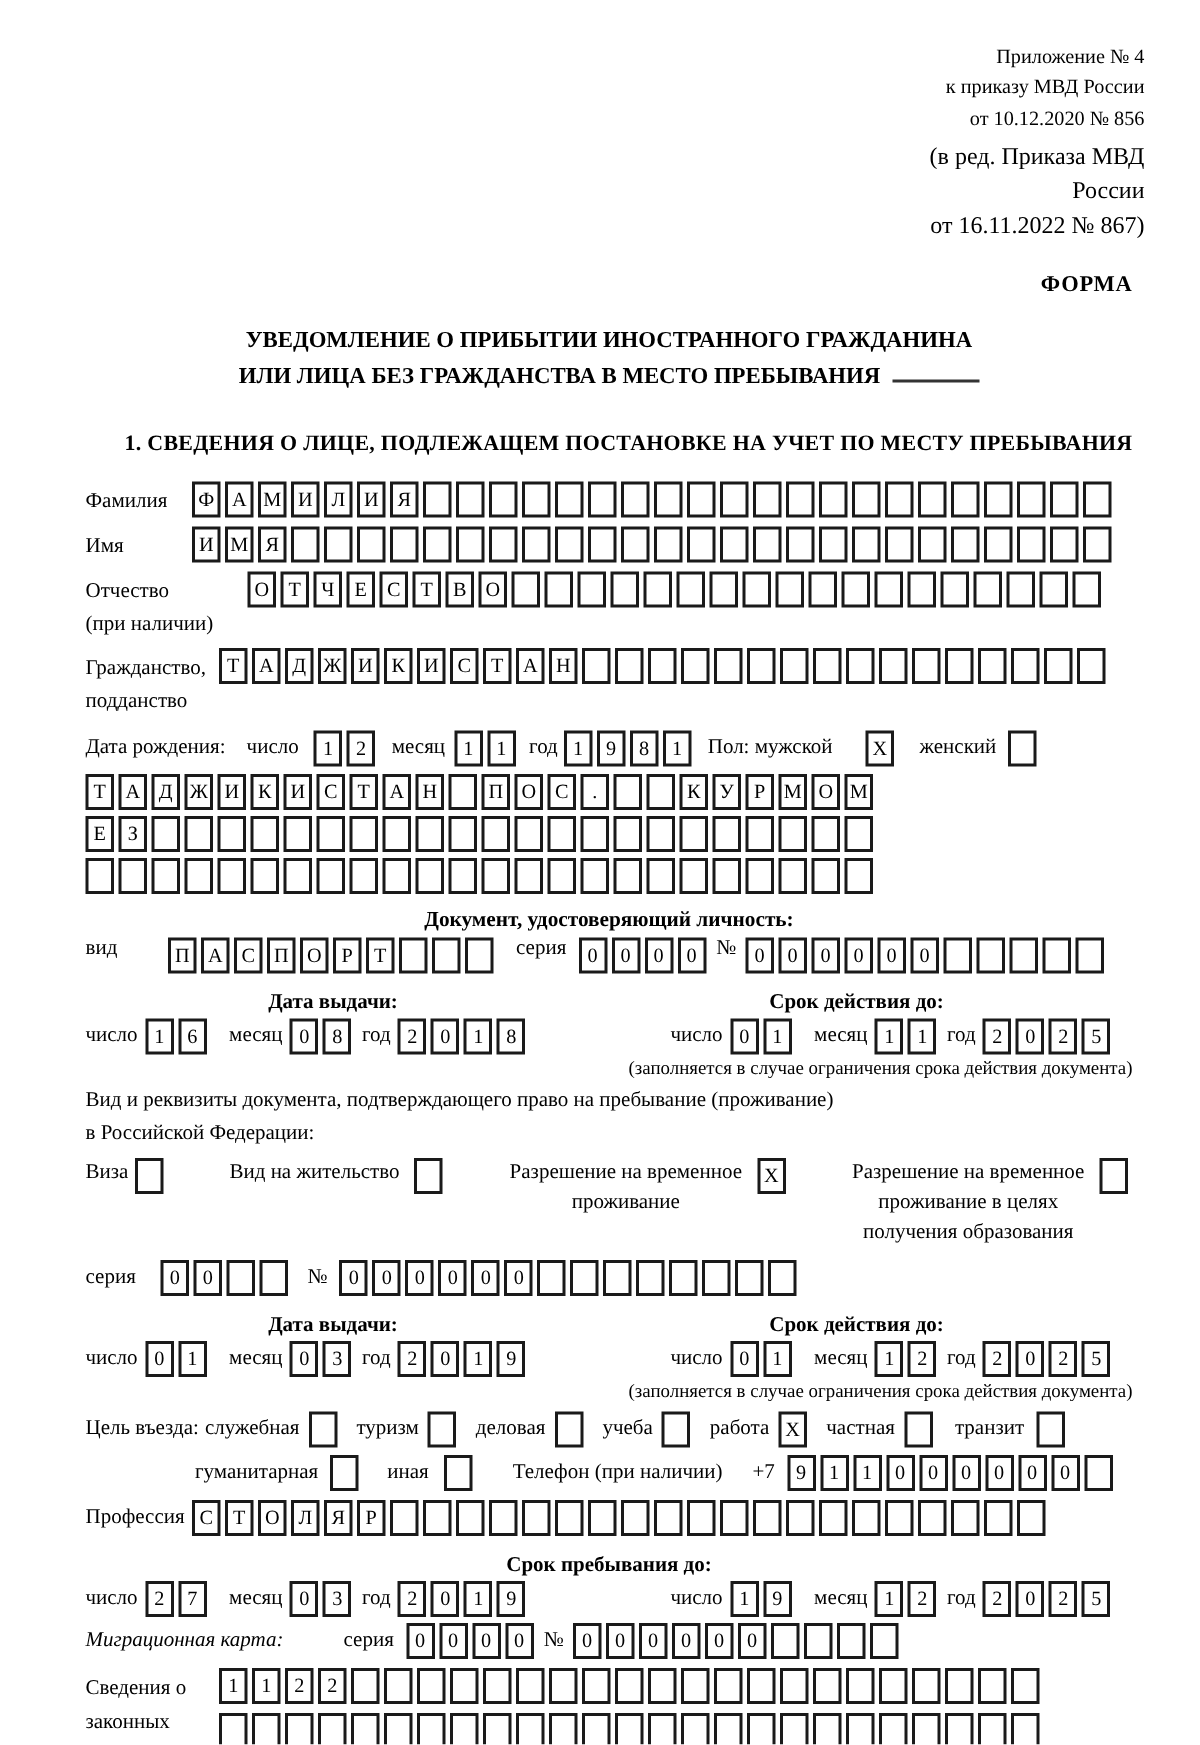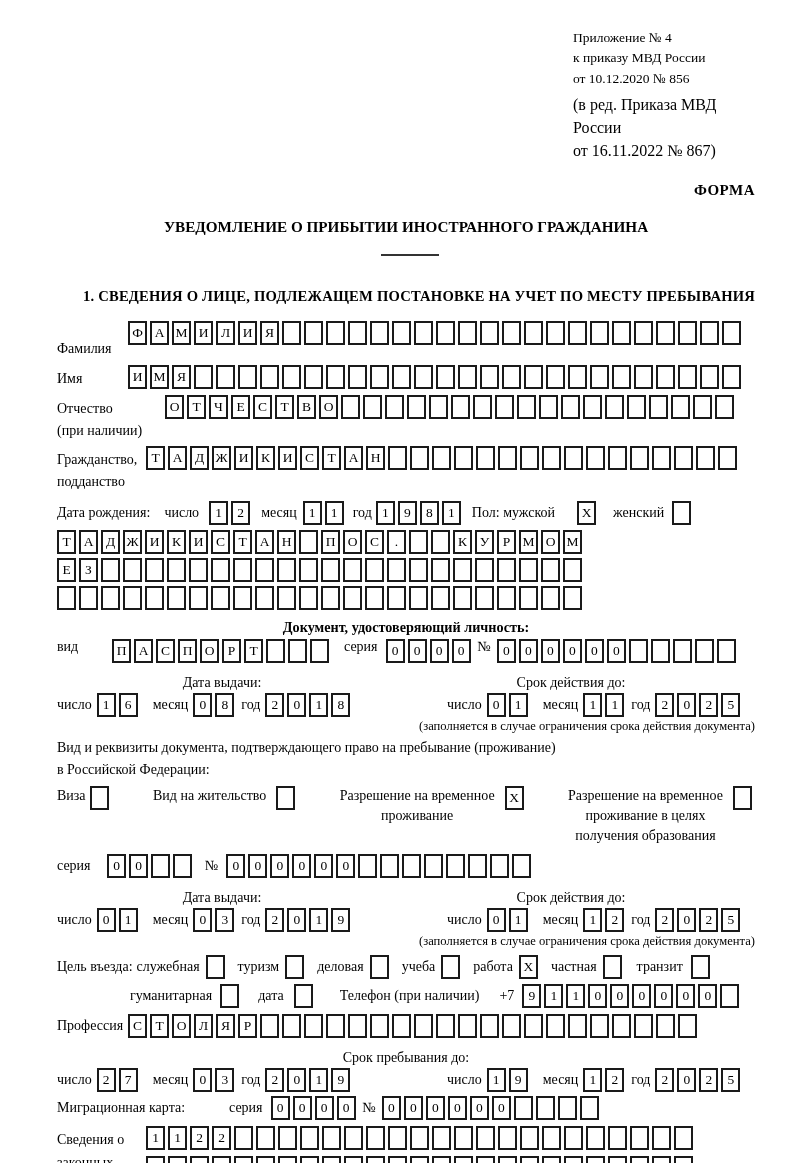--- a/index.html
+++ b/index.html
@@ -13,31 +13,31 @@
   
   .bx {
     width:19px; height:24px; border:2px solid #1a1a1a; margin-right:3px;
     display:inline-flex; align-items:center; justify-content:center;
     font-size:13.5px; flex:0 0 auto; background:#fff;
   }
   .boxrow { display:flex; flex-wrap:nowrap; align-items:center; }
   .row { display:flex; align-items:flex-start; margin-bottom:5px; }
   .lbl { font-size:14px; }
   .lblcol { flex:0 0 auto; padding-top:3px; line-height:1.55; }
-  .annex { width:190px; margin-left:auto; margin-right:-8px; font-size:13.5px; line-height:1.5; }
+  .annex { width:190px; margin-left:auto; margin-right:-8px; font-size:13.5px; line-height:1.5;text-align:right; }
   .annex .small { font-size:16px; line-height:1.45; margin-top:4px; }
   .forma { text-align:right; font-weight:bold; font-size:15px; letter-spacing:.5px; margin:20px 0 0 0; padding-right:0; }
   .title { text-align:center; font-weight:bold; font-size:15.2px; line-height:1.55; margin-top:16px; }
   .title .uline { display:inline-block; width:58px; border-bottom:2px solid #333; height:1em; margin-left:8px; }
   .sec-heading { font-weight:bold; font-size:14.6px; text-align:right; margin-top:26px; margin-bottom:16px; letter-spacing:.2px; }
   .doc-heading { font-weight:bold; font-size:14.2px; text-align:center; margin:4px 0 3px 0; }
   .dgrp { display:flex; align-items:center; }
   .dgrp .lbl { margin-right:5px; }
   .dgrp .gap { width:12px; }
-  .hdr2 { display:flex; margin-bottom:2px; margin-top:12px; }
+  .hdr2 { display:flex; margin-bottom:2px; margin-top:12px;font-weight:bold; }
   .hdr2 span { display:block; text-align:center; }
   .note { font-size:12.6px; text-align:right; margin-top:2px; margin-bottom:6px; }
   .cbrow { display:flex; align-items:flex-start; }
   .cbopt { display:flex; align-items:flex-start; }
   .cbopt .olbl { line-height:1.45; }
   .center-txt { text-align:center; }
   .stack > .boxrow { margin-bottom:4px; }
   .repnote { font-size:12.8px; text-align:center; margin-left:150px; margin-top:2px; }
 </style>
 </head>
@@ -51,27 +51,27 @@
     <div>от 10.12.2020 № 856</div>
     <div class="small">
       <div>(в ред. Приказа МВД России</div>
       <div>от 16.11.2022 № 867)</div>
     </div>
   </div>
   <div class="forma">ФОРМА</div>
 
   <div class="title">
     <div>УВЕДОМЛЕНИЕ О ПРИБЫТИИ ИНОСТРАННОГО ГРАЖДАНИНА</div>
-    <div><span class="uline"></span></div>
+    <div><span>ИЛИ ЛИЦА БЕЗ ГРАЖДАНСТВА В МЕСТО ПРЕБЫВАНИЯ</span><span class="uline"></span></div>
   </div>
 
   <div class="sec-heading">1. СВЕДЕНИЯ О ЛИЦЕ, ПОДЛЕЖАЩЕМ ПОСТАНОВКЕ НА УЧЕТ ПО МЕСТУ ПРЕБЫВАНИЯ</div>
 
   <div class="row">
-    <div class="lblcol" style="width:71px;margin-top:14px;">Фамилия</div>
+    <div class="lblcol" style="width:71px;">Фамилия</div>
     <div class="boxrow">
         <span class="bx">Ф</span>
         <span class="bx">А</span>
         <span class="bx">М</span>
         <span class="bx">И</span>
         <span class="bx">Л</span>
         <span class="bx">И</span>
         <span class="bx">Я</span>
         <span class="bx"></span>
         <span class="bx"></span>
@@ -542,21 +542,21 @@
     <span class="lbl" style="margin:0 8px 0 12px;">транзит</span>
     <span class="boxrow">
         <span class="bx"></span>
       </span>
   </div>
   <div class="row" style="align-items:center; margin-top:4px;">
     <span class="lbl" style="margin:0 8px 0 73px;">гуманитарная</span>
     <span class="boxrow">
         <span class="bx"></span>
       </span>
-    <span class="lbl" style="margin:0 10px 0 16px;">дата</span>
+    <span class="lbl" style="margin:0 10px 0 16px;">иная</span>
     <span class="boxrow">
         <span class="bx"></span>
       </span>
     <span class="lbl" style="margin:0 20px 0 24px;">Телефон (при наличии)</span>
     <span class="lbl" style="margin-right:8px;">+7</span>
     <span class="boxrow">
         <span class="bx">9</span>
         <span class="bx">1</span>
         <span class="bx">1</span>
         <span class="bx">0</span>
@@ -641,21 +641,21 @@
       <span class="boxrow">
           <span class="bx">2</span>
           <span class="bx">0</span>
           <span class="bx">2</span>
           <span class="bx">5</span>
         </span>
     </div>
   </div>
 
   <div class="row" style="align-items:center; margin-top:2px;">
-    <span class="lbl" style="width:172px;">Миграционная карта:</span>
+    <span class="lbl" style="width:172px;font-style:italic;">Миграционная карта:</span>
     <span class="lbl" style="margin-right:8px;">серия</span>
     <span class="boxrow">
         <span class="bx">0</span>
         <span class="bx">0</span>
         <span class="bx">0</span>
         <span class="bx">0</span>
       </span>
     <span class="lbl" style="margin:0 6px 0 4px;">№</span>
     <span class="boxrow">
         <span class="bx">0</span>

